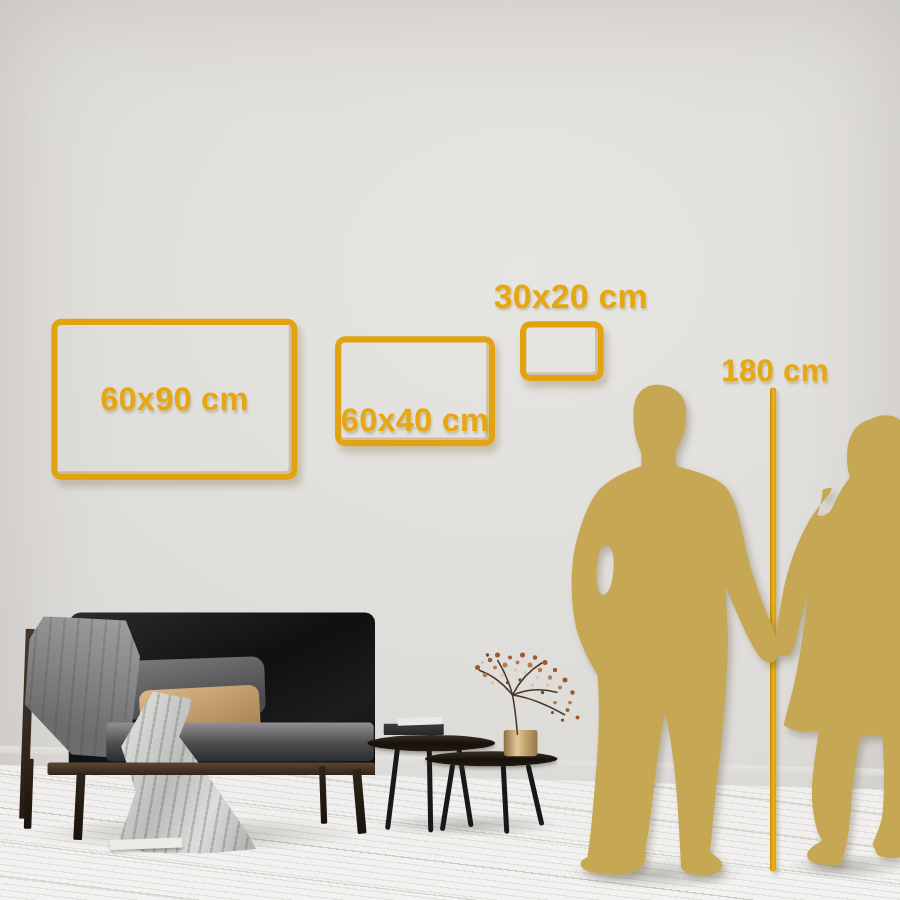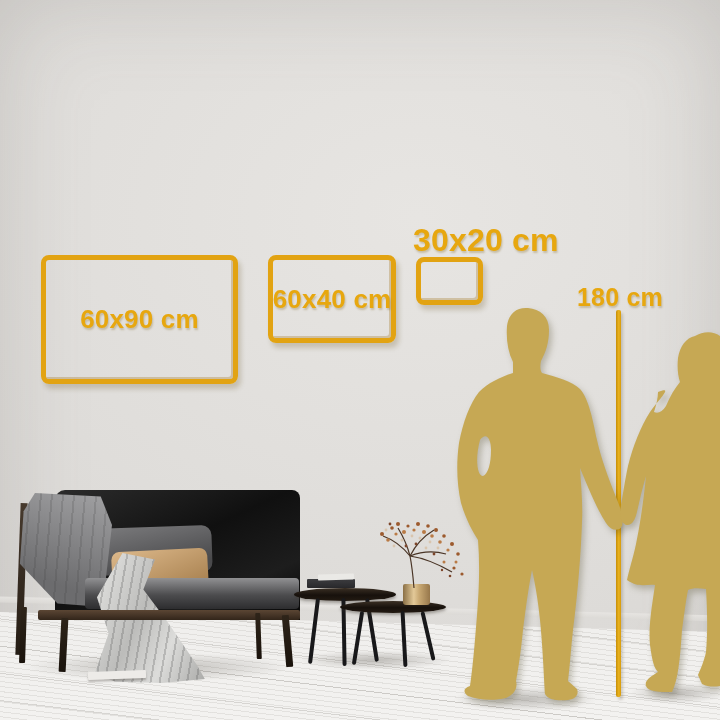--- a/index.html
+++ b/index.html
@@ -30,25 +30,25 @@
     display:flex;align-items:center;justify-content:center;
   }
   .size-label{
     color:#e7a70f;font-weight:700;letter-spacing:.2px;
     text-shadow:1px 2px 2px rgba(120,90,10,.28);
     white-space:nowrap;
   }
   #box-150 {left:55px; top:28px; width:321px;height:205px;}
   #box-120 {left:395px;top:25px; width:253px;height:162px;}
   #box-6090{left:41px; top:255px;width:187px;height:119px;}
-  #box-6040{left:268px;top:255px;width:118px;height:78px;}
+  #box-6040{left:268px;top:269px;width:118px;height:78px;align-items:flex-end;}
   #box-3020{left:416px;top:257px;width:57px; height:38px;}
   #box-150 .size-label,#box-120 .size-label{font-size:27px;}
   #box-6090 .size-label,#box-6040 .size-label{font-size:26px;}
-  #label-3020{left:413px;top:222px;font-size:32px;}
+  #label-3020{left:395px;top:222px;font-size:27px;}
   
   #height-label{left:577px;top:283px;font-size:25px;}
   #height-line{
     left:616px;top:310px;width:5px;height:387px;
     background:linear-gradient(90deg,#c68d06,#eab31f 55%,#d79a0b);
     box-shadow:2px 3px 3px rgba(60,50,20,.2);border-radius:2px;
   }
   
   #people{left:430px;top:300px;width:290px;height:410px;}
   #people svg{filter:drop-shadow(3px 4px 3px rgba(70,60,25,.28));}

